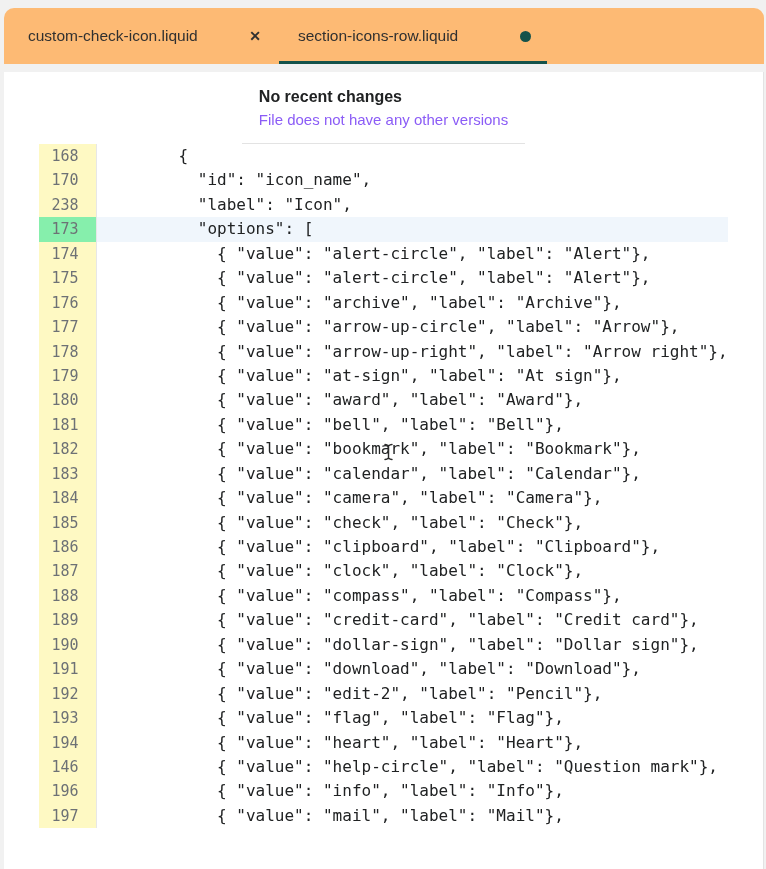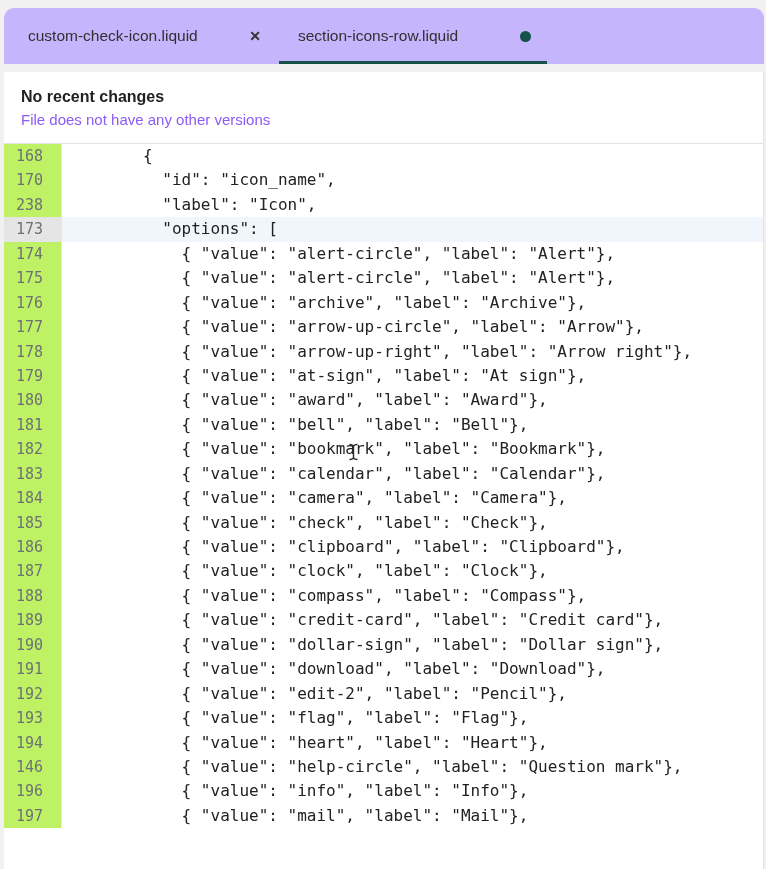--- a/index.html
+++ b/index.html
@@ -7,21 +7,21 @@
     width: 766px; height: 869px;
     overflow: hidden;
     background: #f1f1f1;
     font-family: "Liberation Sans", sans-serif;
     color: #202223;
   }
   
   .tabbar-card {
     margin: 8px 2px 0 4px;
     height: 56px;
-    background: #c4b5fd;
+    background: #fdba74;
     border-radius: 10px 10px 0 0;
     display: flex;
     align-items: stretch;
   }
   .tab {
     position: relative;
     display: flex;
     align-items: center;
     cursor: pointer;
     font-size: 15.5px;
@@ -53,20 +53,21 @@
   }
   
   .content-card {
     margin: 8px 2px 0 4px;
     height: 797px;
     background: #ffffff;
     display: flex;
     flex-direction: column;
     overflow: hidden;
     border-right: 1px solid #e3e3e3;
+    align-items: center;
   }
   .version-panel {
     padding: 16px 17px 0 17px;
     height: 72px;
     border-bottom: 1px solid #e3e3e3;
     flex: none;
   }
   .version-title { font-size: 16px; font-weight: 700; color: #202223; }
   .version-subtitle { font-size: 15px; color: #8b5cf6; margin-top: 5px; }
   
@@ -76,33 +77,33 @@
     position: relative;
     font-family: "DejaVu Sans Mono", "Liberation Mono", monospace;
     font-size: 16px;
     line-height: 24.45px;
   }
   .code-row { display: flex; height: 24.45px; }
   .gutter-cell {
     flex: none;
     width: 58px;
     padding-left: 12px;
-    background: #bef264;
+    background: #fef9c3;
     border-right: 1px solid #e7e7e7;
     color: #6d7175;
     font-size: 15px;
     user-select: none;
   }
   .code-cell {
     flex: 1;
     padding-left: 4px;
     white-space: pre;
     color: #202223;
   }
-  .code-row.active .gutter-cell { background: #e5e5e5; }
+  .code-row.active .gutter-cell { background: #86efac; }
   .code-row.active .code-cell { background: #f0f6fc; }
   
   .text-cursor {
     position: absolute;
     left: 344px; top: 299px;
     width: 11px; height: 18px;
     pointer-events: none;
   }
 </style>
 </head>

